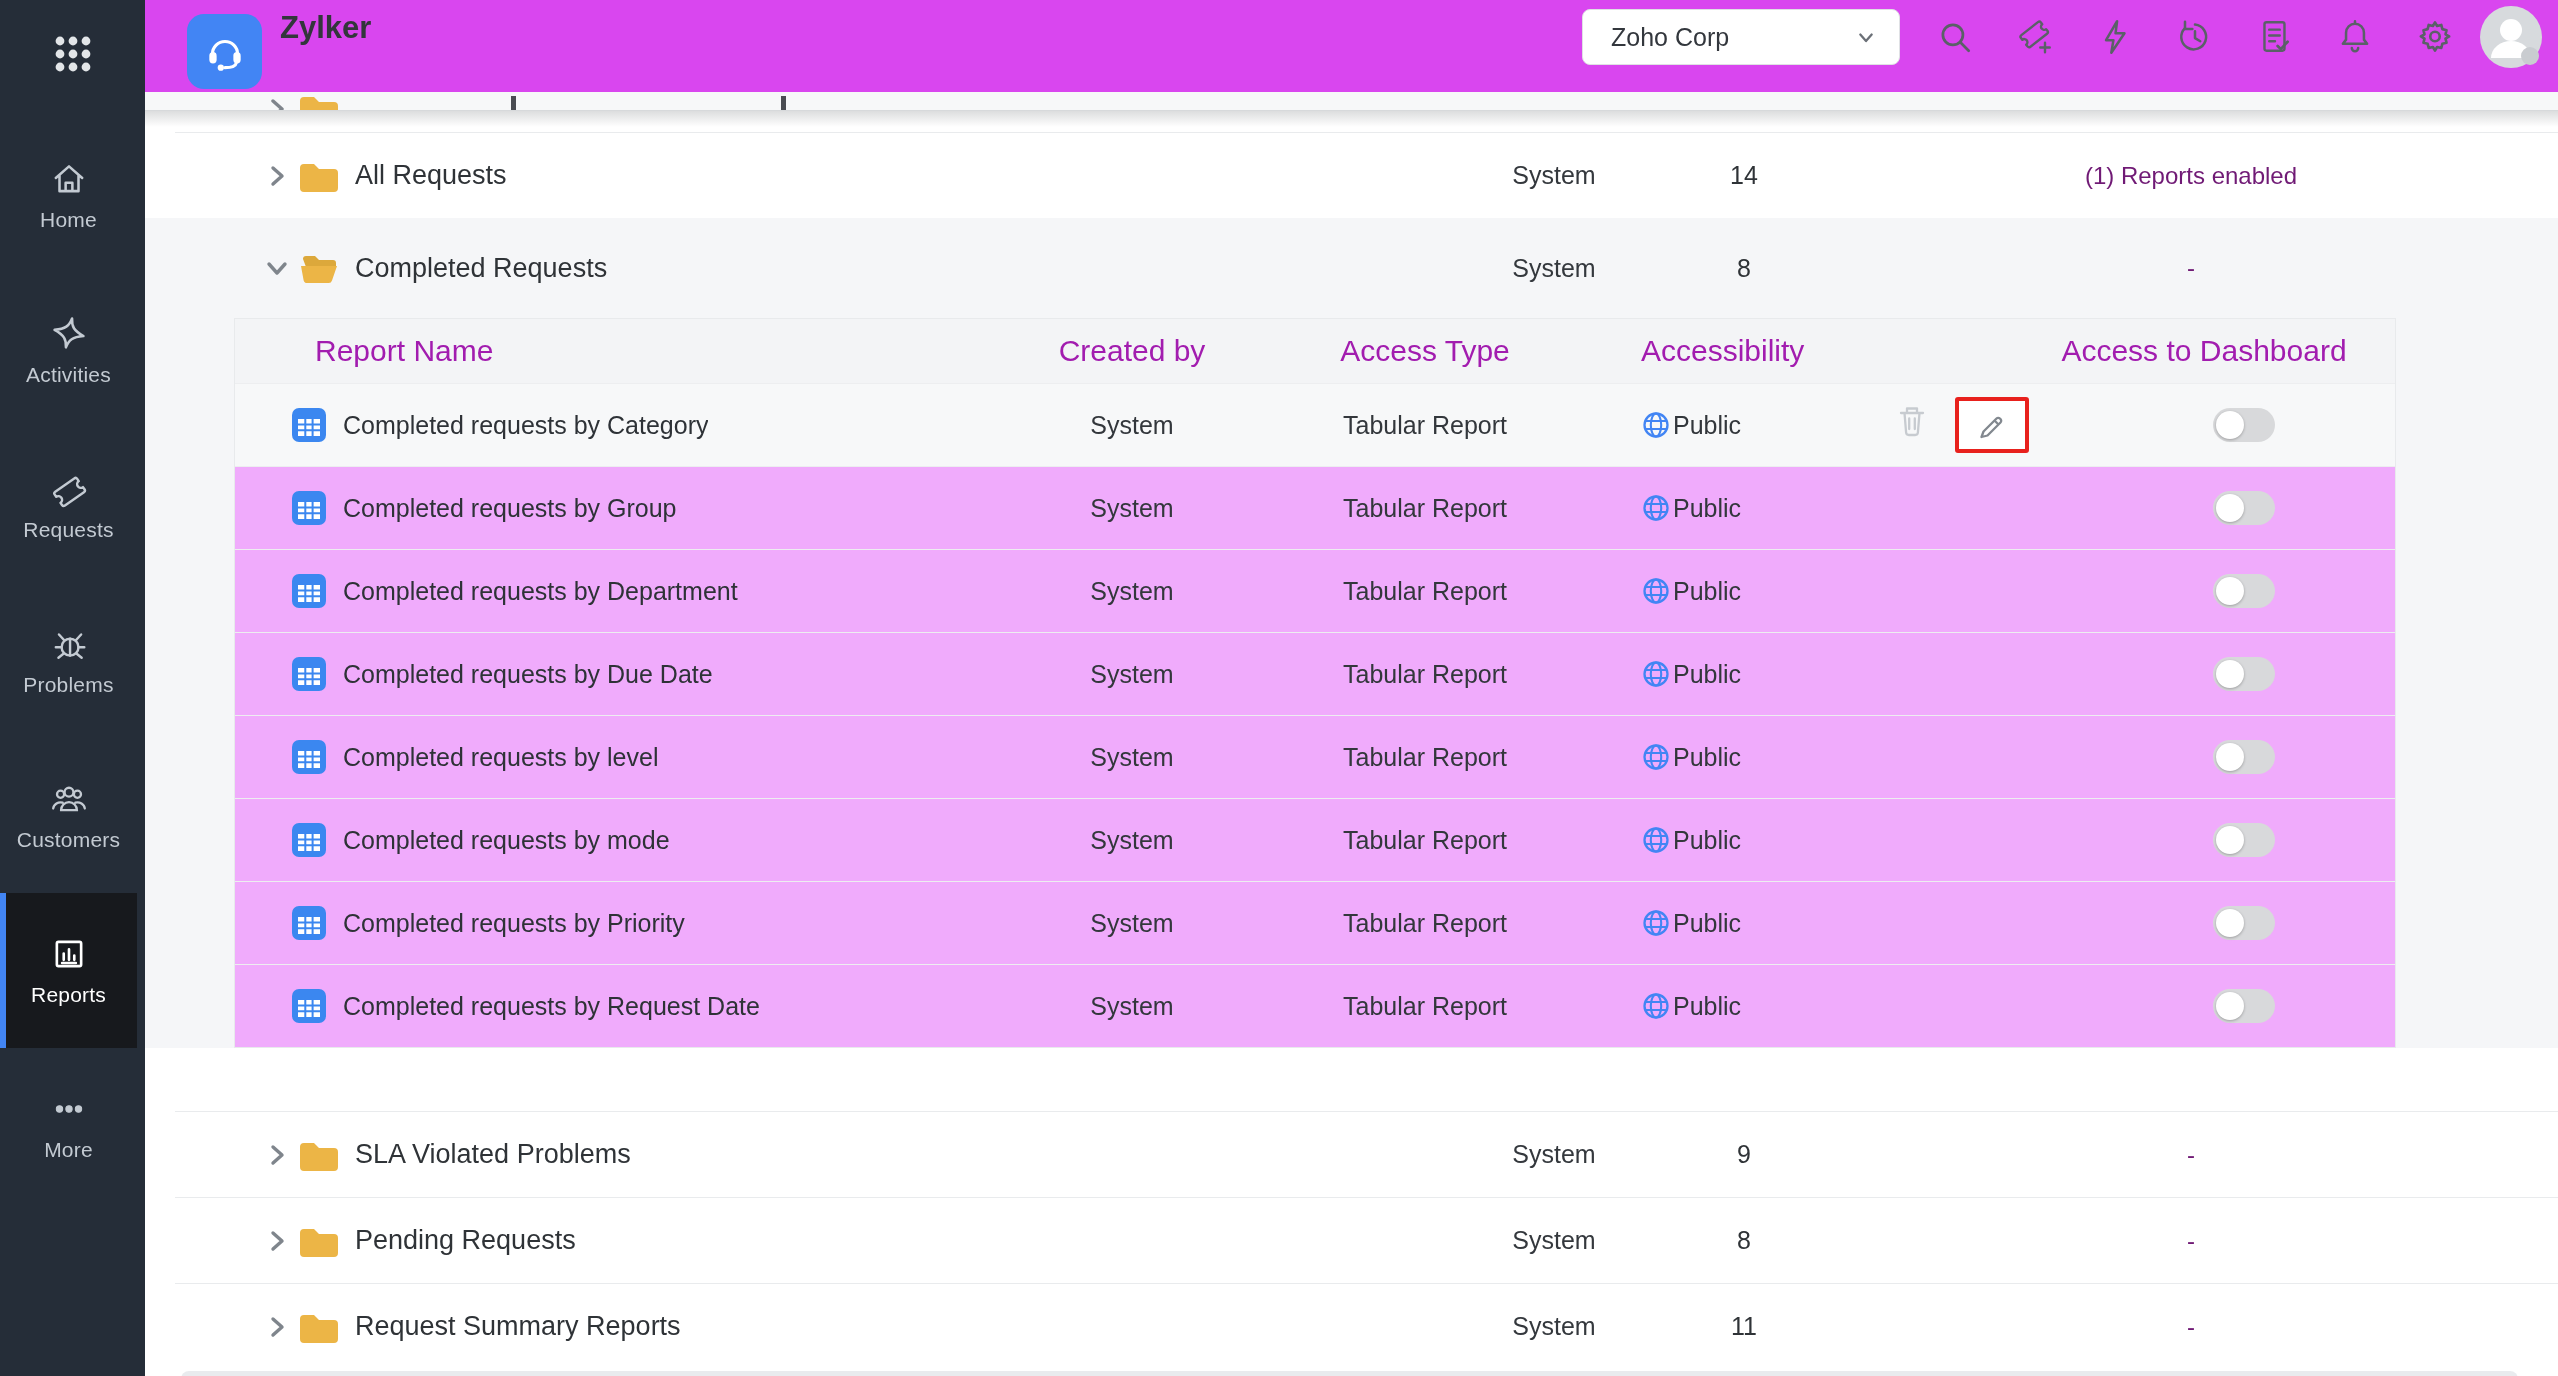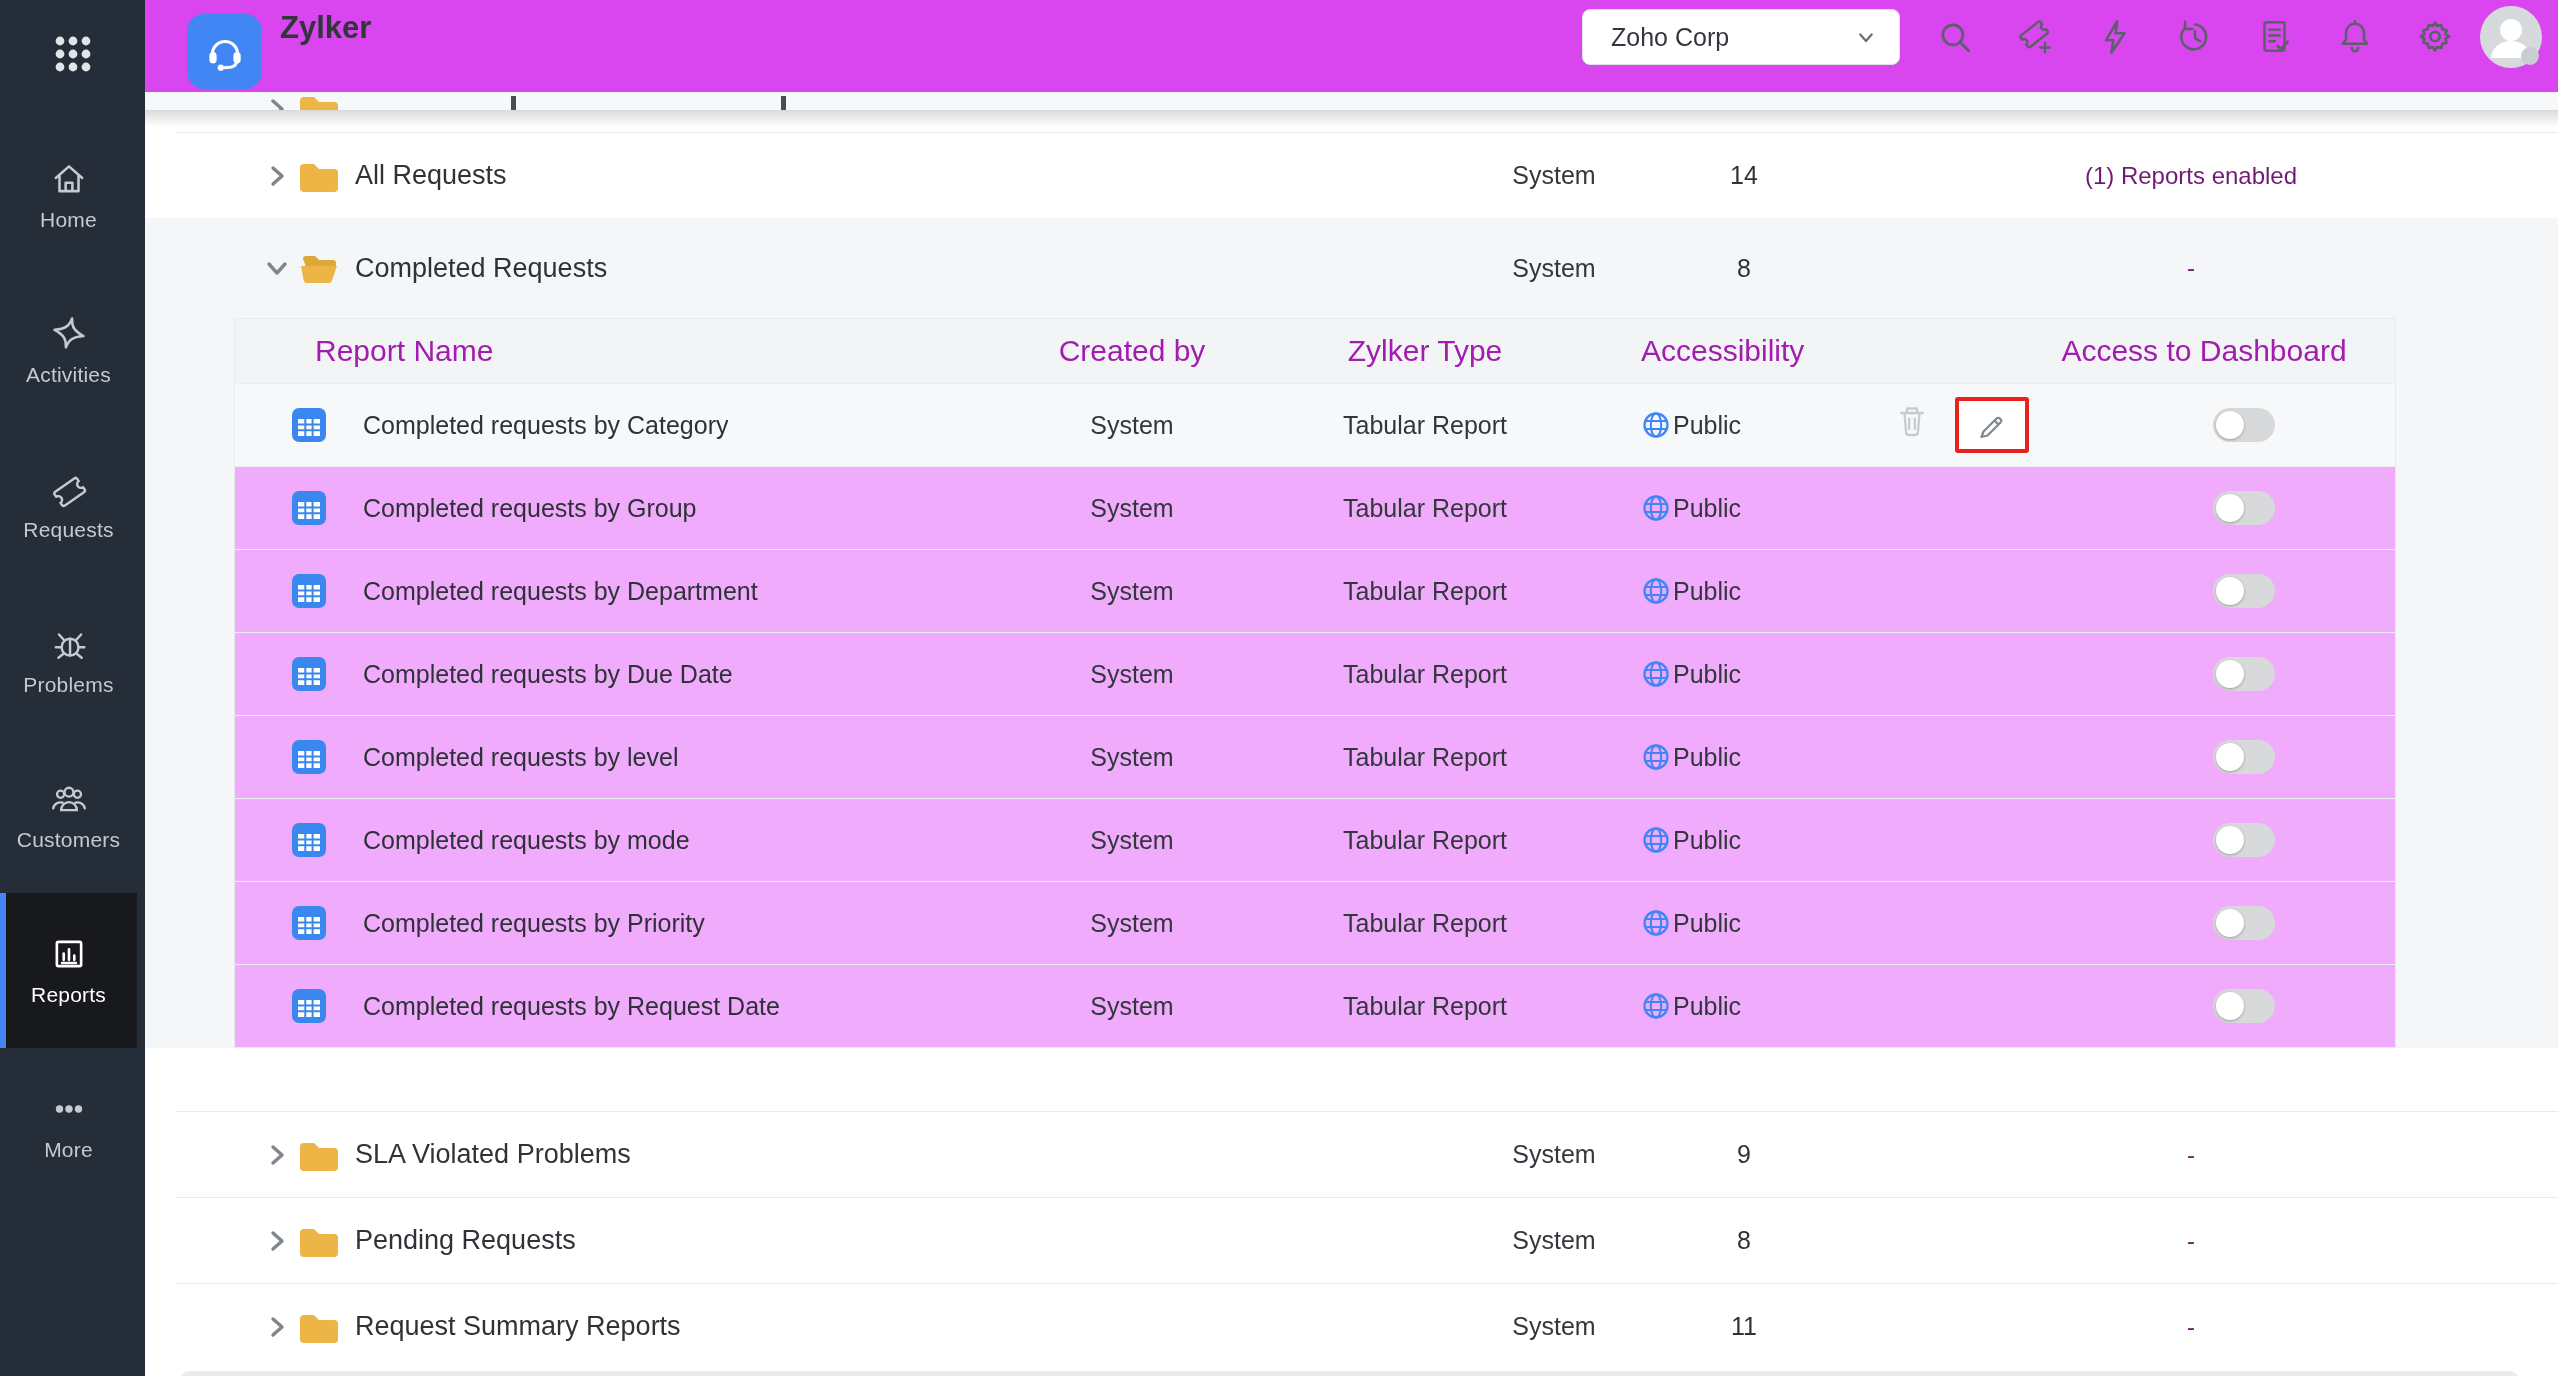--- a/index.html
+++ b/index.html
@@ -58,21 +58,21 @@
   .panel{margin-left:89px;width:2162px;background:#fff;border:1px solid #e8eaec;box-sizing:border-box;
          margin-bottom:63px;}
   .tgrid{display:grid;grid-template-columns:minmax(0,1fr) 234px 352px 292px 260px 242px;align-items:center;}
   .t-head{height:64px;background:#f3f4f6;font-size:30px;color:#a21caf;}
   .t-head .c-name{padding-left:80px;}
   .t-head .c-mid{text-align:center;}
   .t-head .c-acc{padding-left:40px;}
   .t-head .c-dash{grid-column:5 / span 2;text-align:center;padding-left:120px;}
   .t-row{height:82px;border-top:1px solid #edeef0;font-size:25px;color:#33373c;background:#f0abfc;}
   .t-row.hovered{background:#f7f8f9;}
-  .cell-name{display:flex;align-items:center;gap:36px;padding-left:56px;min-width:0;}
+  .cell-name{display:flex;align-items:center;gap:16px;padding-left:56px;min-width:0;}
   .cell-name .nm{color:#2e3237;white-space:nowrap;overflow:hidden;text-overflow:ellipsis;}
   .cell-c{text-align:center;}
   .cell-acc{display:flex;align-items:flex-end;gap:2px;padding-left:40px;}
   .cell-actions{display:flex;align-items:center;gap:24px;}
   .redbox{width:74px;height:56px;border:4px solid #E8211D;border-radius:3px;display:flex;
           align-items:center;justify-content:center;box-sizing:border-box;background:#fff;}
   .cell-toggle{display:flex;justify-content:center;padding-right:60px;}
   .toggle{width:62px;height:34px;border-radius:17px;background:#D8D9DB;position:relative;cursor:pointer;flex:0 0 auto;}
   .toggle .knob{position:absolute;left:3px;top:3px;width:28px;height:28px;border-radius:50%;background:#fff;
                 box-shadow:0 1px 3px rgba(0,0,0,.28);}
@@ -332,21 +332,21 @@
         <span class="fname">Completed Requests</span>
         <span class="fcreated">System</span>
         <span class="fcount">8</span>
         <span class="fdash">-</span>
       </div>
 
       <div class="panel">
         <div class="tgrid t-head">
           <span class="c-name">Report Name</span>
           <span class="c-mid">Created by</span>
-          <span class="c-mid">Zylker Type</span>
+          <span class="c-mid">Access Type</span>
           <span class="c-acc">Accessibility</span>
           <span class="c-dash">Access to Dashboard</span>
         </div>
 
         <div class="tgrid t-row hovered">
           <span class="cell-name">
             <svg width="36" height="36" viewBox="0 0 36 36">
                 <use href="#i-table"></use>
               </svg>
             <span class="nm">Completed requests by Category</span>

